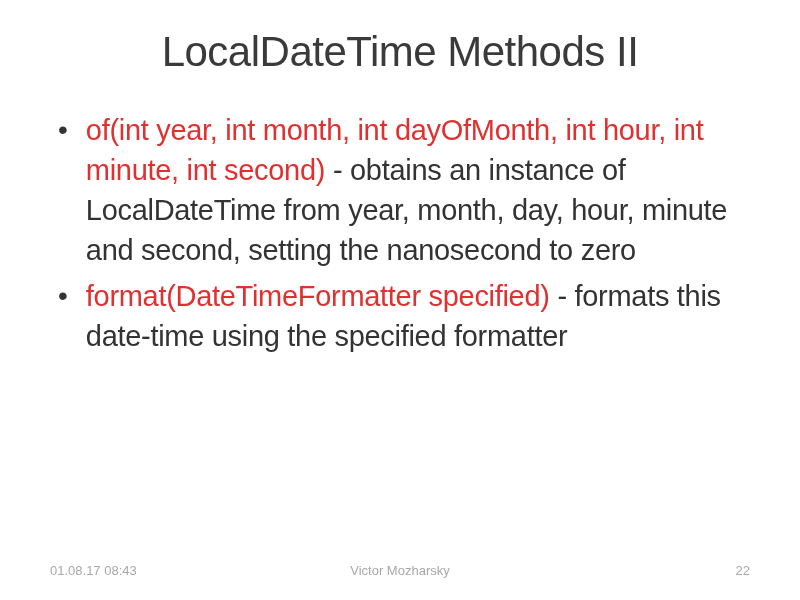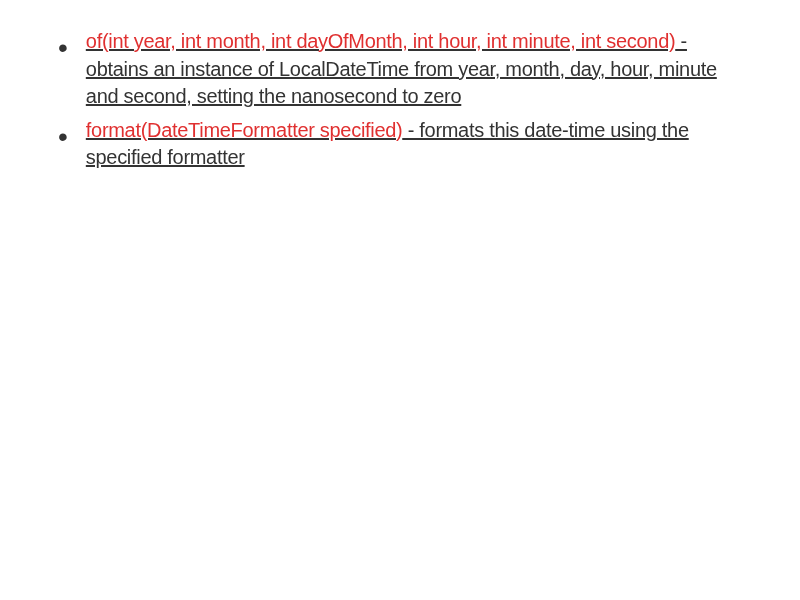--- a/index.html
+++ b/index.html
@@ -38,25 +38,24 @@
       margin-bottom: 6px;
     }
     .bullet-marker {
       color: #333333;
       font-size: 28px;
       line-height: 40px;
       margin-right: 18px;
       flex-shrink: 0;
     }
     .bullet-text {
-      font-size: 20px;
+      font-size: 29px;
       line-height: 1.38;
       color: #333333;
       letter-spacing: -0.3px;
-      text-decoration: underline;
     }
     .red {
       color: #e03030;
     }
     .footer {
       position: absolute;
       bottom: 22px;
       left: 0;
       right: 0;
       display: flex;
@@ -74,30 +73,36 @@
       transform: translateX(-50%);
     }
     .footer-right {
       text-align: right;
     }
   </style>
 </head>
 <body>
 
 <div class="slide">
+  <h1 class="title">LocalDateTime Methods II</h1>
 
   <div class="content">
     <div class="bullet">
       <span class="bullet-marker">•</span>
       <div class="bullet-text">
         <span class="red">of(int year, int month, int dayOfMonth,  int hour, int minute, int second)</span><span> - obtains an instance of LocalDateTime from year, month, day, hour, minute and second, setting the nanosecond to zero</span>
       </div>
     </div>
 
     <div class="bullet">
       <span class="bullet-marker">•</span>
       <div class="bullet-text">
         <span class="red">format(DateTimeFormatter  specified)</span><span> - formats this date-time using the specified formatter</span>
       </div>
     </div>
   </div>
 
+  <div class="footer">
+    <span class="footer-left">01.08.17 08:43</span>
+    <span class="footer-center">Victor Mozharsky</span>
+    <span class="footer-right">22</span>
+  </div>
 </div>
 
 </body></html>

